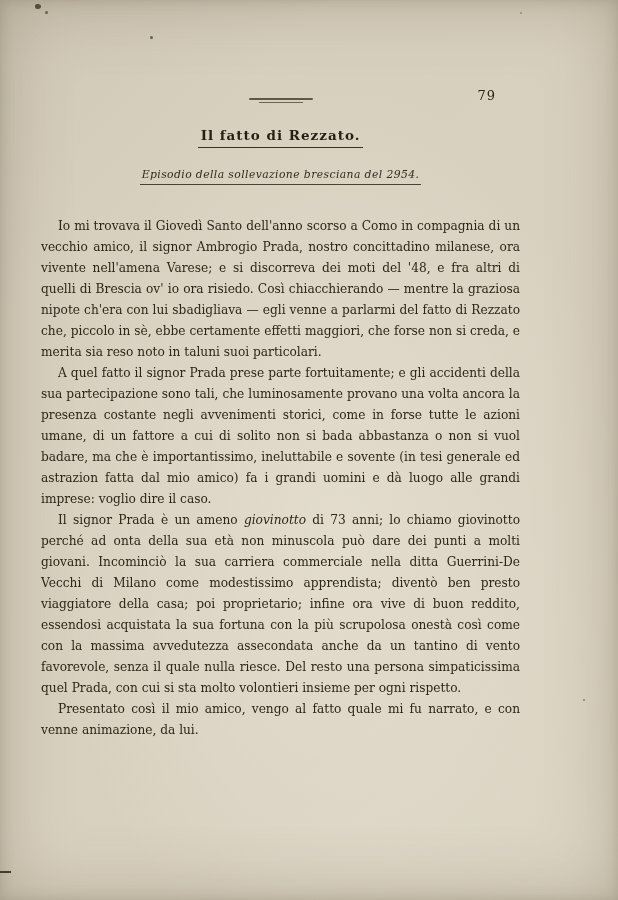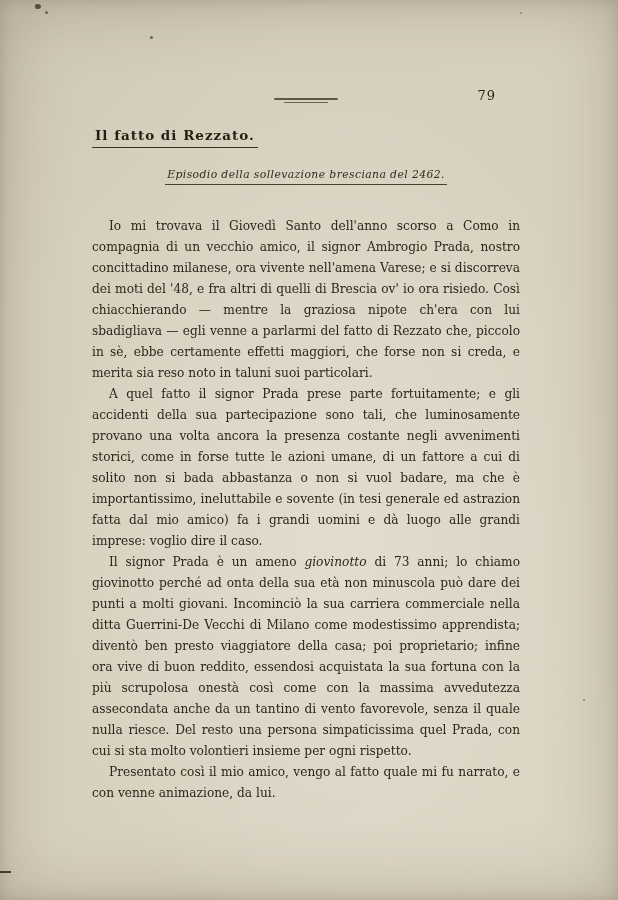--- a/index.html
+++ b/index.html
@@ -4,21 +4,21 @@
 <style>
   html, body {
     margin: 0;
     padding: 0;
   }
   .page {
     position: relative;
     width: 618px;
     height: 900px;
     box-sizing: border-box;
-    padding: 88px 98px 0 92px;
+    padding: 88px 98px 0 41px;
     background:
       radial-gradient(ellipse at 55% 60%, rgba(255,252,240,0.28), rgba(0,0,0,0) 60%),
       linear-gradient(135deg, #cfc7b6 0%, #d8d0bf 22%, #d9d1c0 70%, #ddd6c5 100%);
     box-shadow:
       inset 0 0 70px rgba(92,78,56,0.30),
       inset 0 0 14px rgba(92,78,56,0.22);
     font-family: "DejaVu Serif", "Liberation Serif", serif;
     color: #2f2719;
     overflow: hidden;
   }
@@ -52,20 +52,21 @@
     content: "";
     position: absolute;
     left: 10px;
     top: 4px;
     width: 44px;
     height: 1px;
     background: #5a5240;
   }
   .section {
     margin: 27px 0 0 0;
+    text-align: center;
     font-size: 13.5px;
     font-weight: bold;
     color: #261e10;
   }
   .section .underlined {
     display: inline-block;
     padding: 0 3px 4px 3px;
     border-bottom: 1.5px solid #3a3222;
     letter-spacing: 1px;
   }
@@ -130,21 +131,21 @@
   <div class="page-number">79</div>
 
 
   <div class="flourish"></div>
 
   <h2 class="section">
     <span class="underlined">Il fatto di Rezzato.</span>
   </h2>
 
   <h3 class="subtitle">
-    <span class="underlined">Episodio della sollevazione bresciana del 2462.</span>
+    <span class="underlined">Episodio della sollevazione bresciana del 2954.</span>
   </h3>
 
   <div class="body-text">
     <p><span>Io mi trovava il Giovedì Santo dell'anno scorso a Como in compagnia di un vecchio amico, il signor Ambrogio Prada, nostro concittadino milanese, ora vivente nell'amena Varese; e si discorreva dei moti del '48, e fra altri di quelli di Brescia ov' io ora risiedo. Così chiacchierando — mentre la graziosa nipote ch'era con lui sbadigliava — egli venne a parlarmi del fatto di Rezzato che, piccolo in sè, ebbe certamente effetti maggiori, che forse non si creda, e merita sia reso noto in taluni suoi particolari.</span></p>
     <p><span>A quel fatto il signor Prada prese parte fortuitamente; e gli accidenti della sua partecipazione sono tali, che luminosamente provano una volta ancora la presenza costante negli avvenimenti storici, come in forse tutte le azioni umane, di un fattore a cui di solito non si bada abbastanza o non si vuol badare, ma che è importantissimo, ineluttabile e sovente (in tesi generale ed astrazion fatta dal mio amico) fa i grandi uomini e dà luogo alle grandi imprese: voglio dire il caso.</span></p>
     <p><span>Il signor Prada è un ameno </span><span style="font-style: italic;">giovinotto</span><span> di 73 anni; lo chiamo giovinotto perché ad onta della sua età non minuscola può dare dei punti a molti giovani. Incominciò la sua carriera commerciale nella ditta Guerrini-De Vecchi di Milano come modestissimo apprendista; diventò ben presto viaggiatore della casa; poi proprietario; infine ora vive di buon reddito, essendosi acquistata la sua fortuna con la più scrupolosa onestà così come con la massima avvedutezza assecondata anche da un tantino di vento favorevole, senza il quale nulla riesce. Del resto una persona simpaticissima quel Prada, con cui si sta molto volontieri insieme per ogni rispetto.</span></p>
     <p><span>Presentato così il mio amico, vengo al fatto quale mi fu narrato, e con venne animazione, da lui.</span></p>
   </div>
 
 </div>

